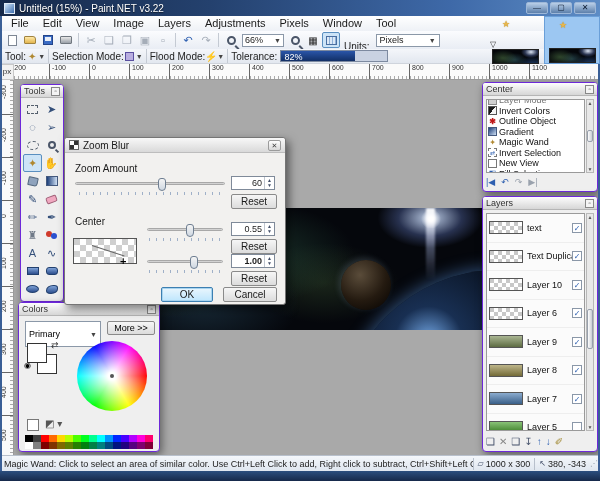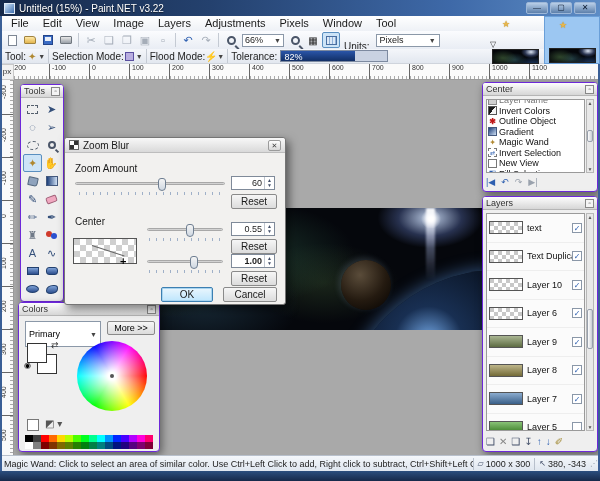--- a/index.html
+++ b/index.html
@@ -483,21 +483,21 @@
   </div>
 
   <div class="panel history-panel">
     <div class="ptitle">
       <span>Center</span>
       <span class="pclose">▫</span>
     </div>
     <div class="hlist" id="hlist">
         <div class="hrow clipped">
           <span class="hico hi-layer-properties"></span>
-          <span>Layer Name</span>
+          <span>Layer Mode</span>
         </div>
         <div class="hrow">
           <span class="hico hi-invert-colors"></span>
           <span>Invert Colors</span>
         </div>
         <div class="hrow">
           <span class="hico hi-outline-object">✱</span>
           <span>Outline Object</span>
         </div>
         <div class="hrow">

